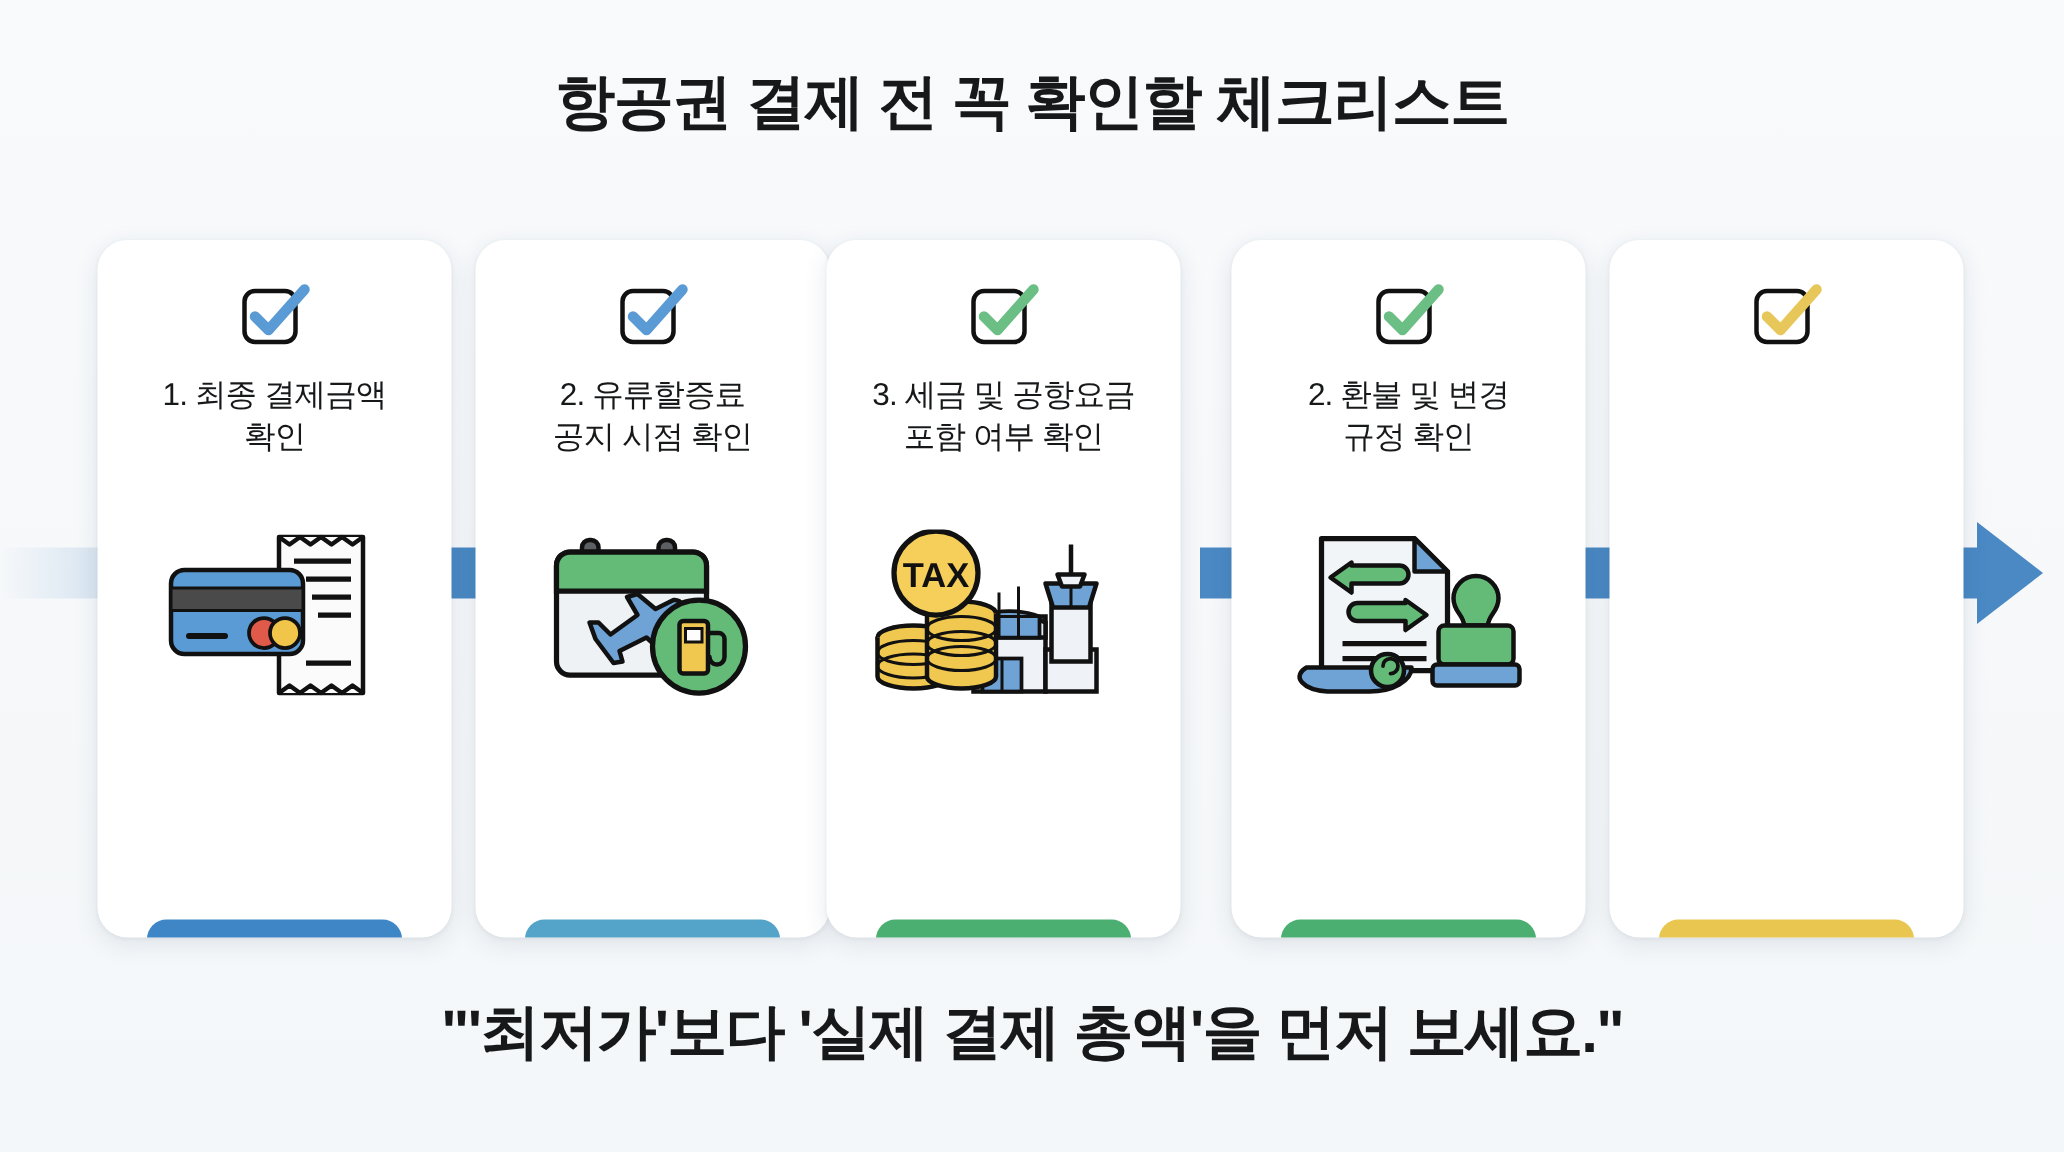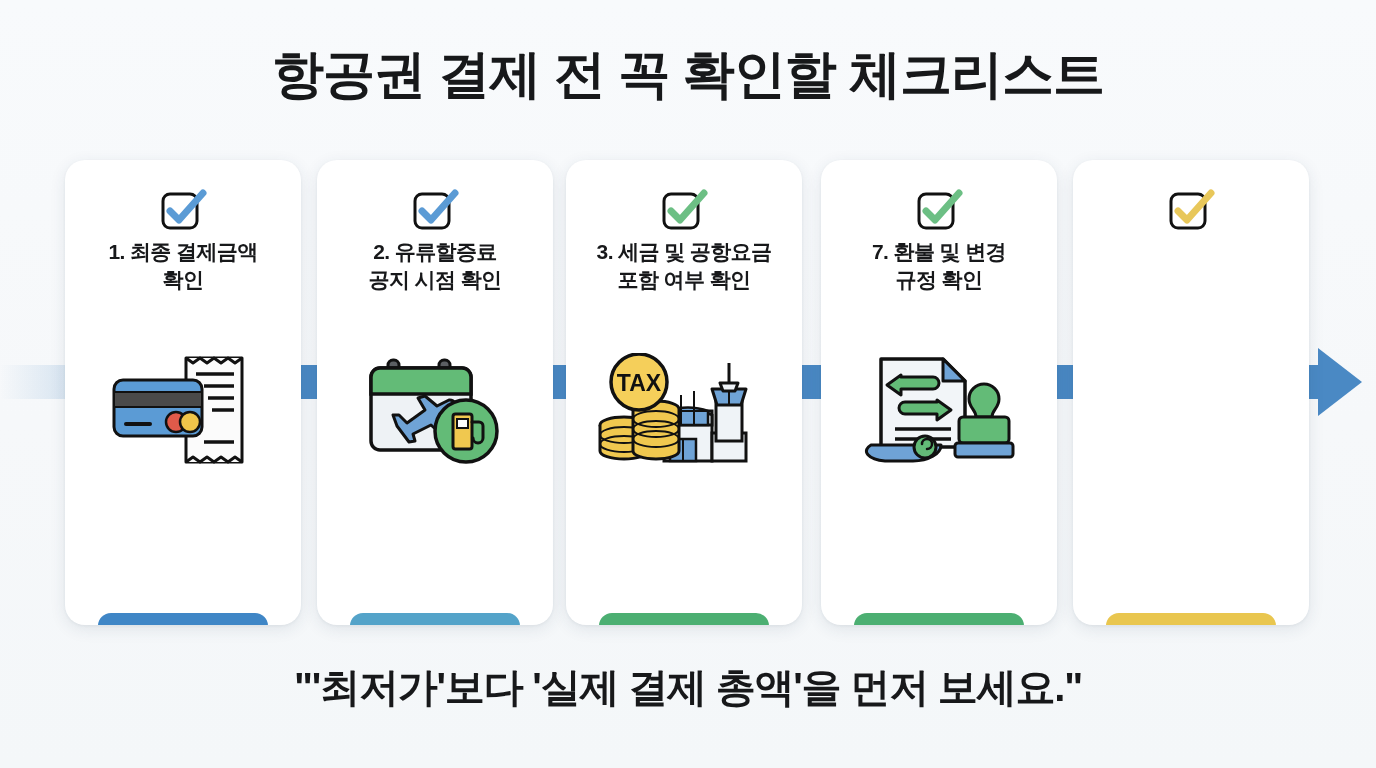--- a/index.html
+++ b/index.html
@@ -13,21 +13,21 @@
     position: relative;
     width: 1376px; height: 768px;
     background: linear-gradient(180deg,#f8fafc 0%, #f6f8fa 55%, #f4f7f9 100%);
   }
 
   
   #title {
     position: absolute;
     top: 40px; left: 0; width: 1376px;
     text-align: center;
-    font-size: 52px;
+    font-size: 40px;
     font-weight: 700;
     letter-spacing: -1px;
     color: #17181a;
     white-space: nowrap;
   }
 
   
   #band {
     position: absolute;
     top: 365px; left: 0; width: 1376px; height: 34px;
@@ -69,35 +69,36 @@
     top: 160px;
     width: 236px; height: 465px;
     background: #ffffff;
     border-radius: 20px;
     box-shadow: 0 4px 16px rgba(40,60,90,0.10), 0 1px 3px rgba(40,60,90,0.06);
     overflow: hidden;
     padding-top: 24px;
   }
   .card.k0 { left: 65px; }
   .card.k1 { left: 317px; }
-  .card.k2 { left: 566px; }
+  .card.k2 { left: 551px; }
   .card.k3 { left: 821px; }
   .card.k4 { left: 1073px; }
 
   .check-wrap {
     height: 54px;
     display: flex; align-items: center; justify-content: center;
   }
   .check-wrap svg { display: block; }
 
   .card-title {
+    margin-top: 12px;
     padding: 0 12px;
     text-align: center;
     font-size: 21px;
-    font-weight: 700;
+    font-weight: 400;
     line-height: 1.32;
     color: #17181a;
     letter-spacing: -0.6px;
     white-space: pre-line;
   }
 
   .icon-wrap {
     position: absolute;
     top: 185px; left: 0; width: 236px; height: 130px;
     display: flex; align-items: center; justify-content: center;
@@ -236,21 +237,21 @@
     <div class="card-bar" style="background:#4caf72"></div>
   </div>
 
   <div class="card k3">
     <div class="check-wrap">
       <svg width="48" height="46" viewBox="0 0 48 46">
         <rect x="4" y="6" width="34" height="34" rx="7" ry="7" fill="none" stroke="#111" stroke-width="3"></rect>
         <path d="M11 23 L20 32 L44 5" fill="none" stroke="#6cbf84" stroke-width="7" stroke-linecap="round" stroke-linejoin="round"></path>
       </svg>
     </div>
-    <div class="card-title">7. 환불 및 변경
+    <div class="card-title">2. 환불 및 변경
 규정 확인</div>
     <div class="icon-wrap">
       <svg width="160" height="115" viewBox="0 0 160 115">
         <path d="M22 6 h62 l22 22 v66 h-84 z" fill="#f2f5f8" stroke="#111" stroke-width="3.5" stroke-linejoin="round"></path>
         <path d="M84 6 v22 h22 z" fill="#6fa3d6" stroke="#111" stroke-width="3" stroke-linejoin="round"></path>
         <path d="M42 22 L28 32 L42 42 v-6 h32 a6 6 0 0 0 0 -12 h-32 z" fill="#63bb77" stroke="#111" stroke-width="3" stroke-linejoin="round"></path>
         <path d="M78 47 L92 57 L78 67 v-6 h-32 a6 6 0 0 1 0 -12 h32 z" fill="#63bb77" stroke="#111" stroke-width="3" stroke-linejoin="round"></path>
         <line x1="36" y1="76" x2="92" y2="76" stroke="#111" stroke-width="3.5"></line>
         <line x1="36" y1="86" x2="92" y2="86" stroke="#111" stroke-width="3.5"></line>
         <path d="M12 92 h70 a28 16 0 0 1 -28 16 h-28 a22 10 0 0 1 -14 -16 z" fill="#6fa3d6" stroke="#111" stroke-width="3" stroke-linejoin="round"></path>

